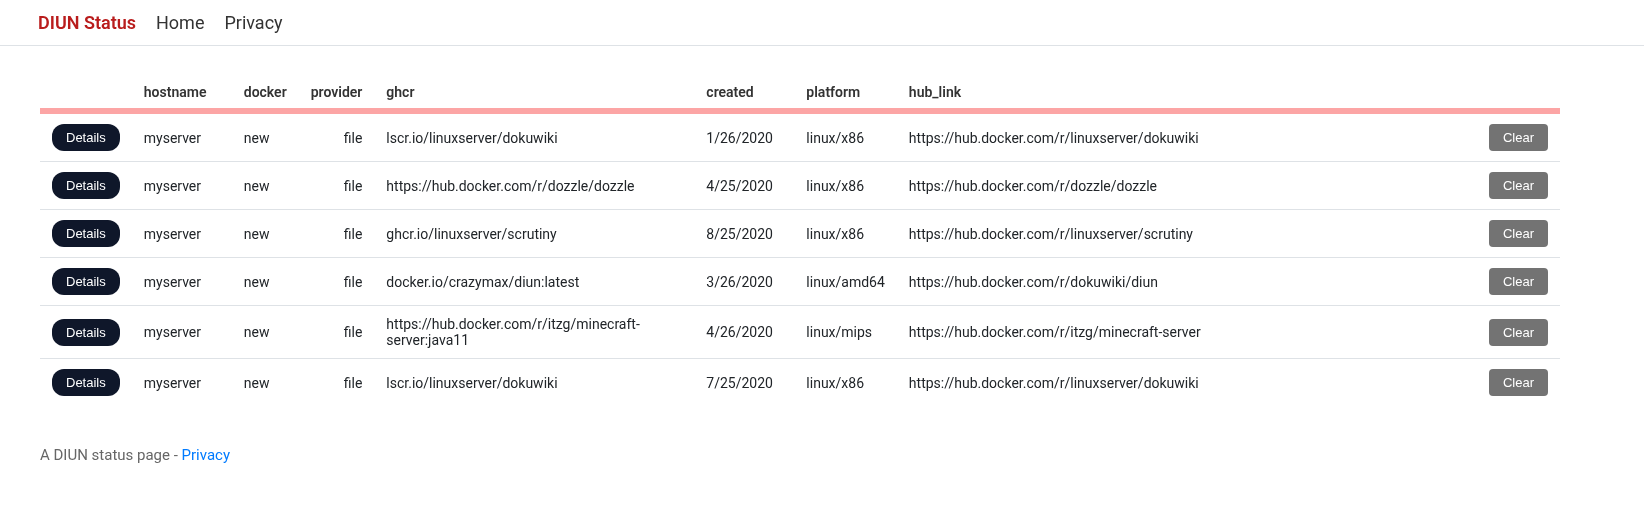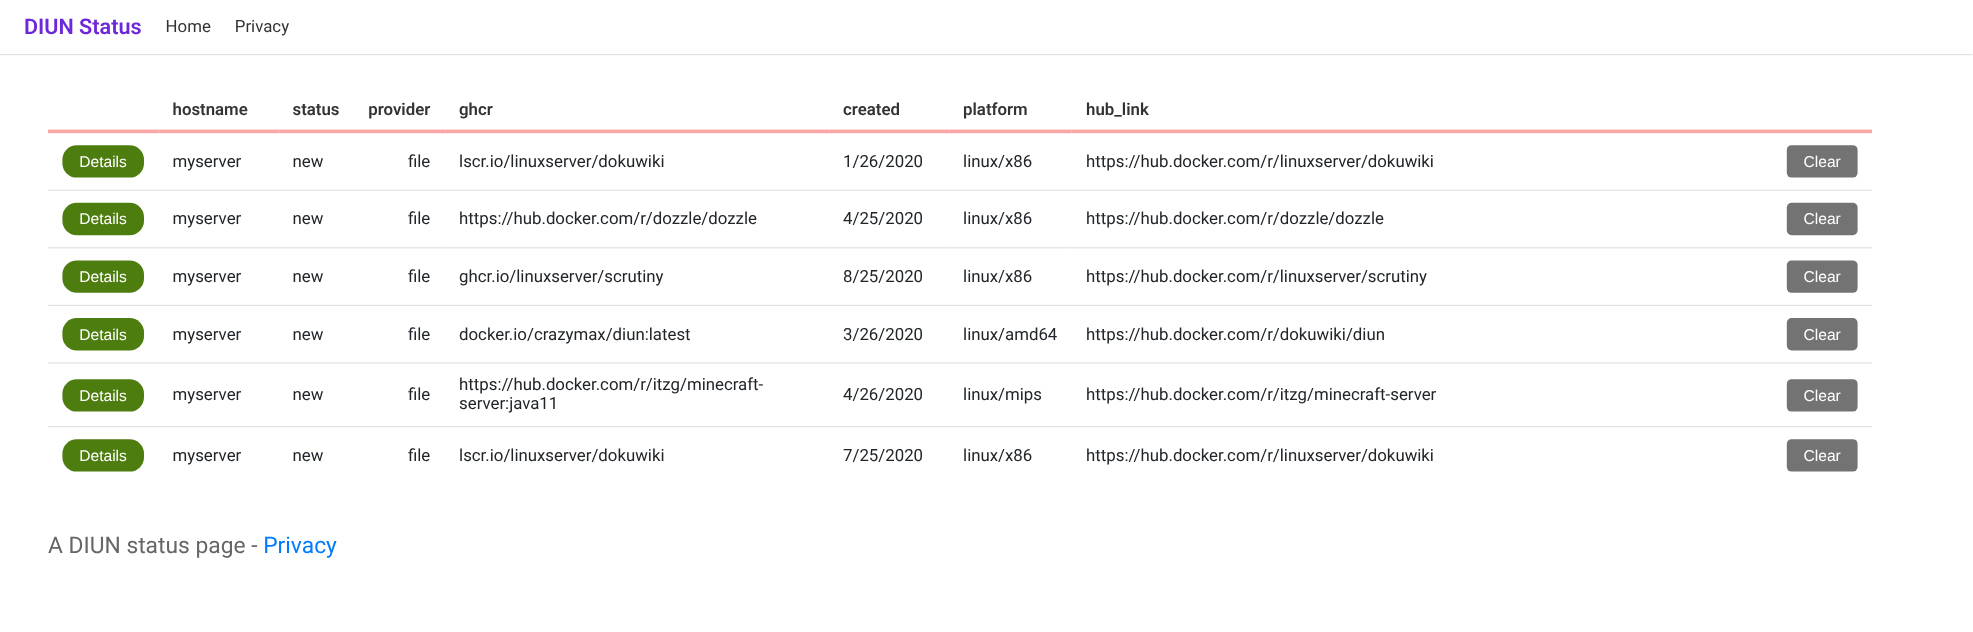--- a/index.html
+++ b/index.html
@@ -1,33 +1,33 @@
 <!DOCTYPE html>
 <html><head>
   <meta charset="utf-8">
   <style>
     * { box-sizing: border-box; margin: 0; padding: 0; }
     body { font-family: -apple-system, BlinkMacSystemFont, 'Segoe UI', Roboto, sans-serif; font-size: 14px; color: #212529; background: #fff; }
     
     
     nav { display: flex; align-items: center; padding: 12px 20px; border-bottom: 1px solid #dee2e6; gap: 20px; }
-    .nav-brand { font-size: 18px; font-weight: 600; color: #6d28d9; }
-    .nav-link { color: #333; text-decoration: none; font-size: 14px; }
+    .nav-brand { font-size: 18px; font-weight: 600; color: #b91c1c; margin-left: 18px; }
+    .nav-link { color: #333; text-decoration: none; font-size: 18px; }
 
     
     .main-content { padding: 20px 40px; max-width: 1600px; }
 
     
     table { width: 100%; border-collapse: collapse; margin-top: 10px; }
-    thead th { font-weight: 600; padding: 8px 12px; text-align: left; border-bottom: 3px solid #fca5a5; color: #333; }
+    thead th { font-weight: 600; padding: 8px 12px; text-align: left; border-bottom: 6px solid #fca5a5; color: #333; }
     tbody td { padding: 10px 12px; vertical-align: middle; border-bottom: 1px solid #dee2e6; }
     tbody tr:last-child td { border-bottom: none; }
 
     .btn-details {
-      background-color: #4d7c0f;
+      background-color: #0f172a;
       color: #fff;
       border: none;
       padding: 6px 14px;
       border-radius: 12px;
       cursor: pointer;
       font-size: 13px;
       font-weight: 500;
       white-space: nowrap;
     }
 
@@ -47,39 +47,39 @@
     .col-hostname { width: 100px; }
     .col-status { width: 60px; }
     .col-provider { width: 70px; text-align: right; }
     .col-image { width: 320px; }
     .col-created { width: 100px; margin-top: 20px; }
     .col-platform { width: 100px; }
     .col-hub_link { width: auto; }
     .col-actions-right { width: 90px; text-align: right; }
 
     
-    footer { padding: 20px 40px; color: #666; font-size: 19px; }
+    footer { padding: 20px 40px; color: #666; font-size: 15px; }
     footer a { color: #007bff; text-decoration: none; }
   </style>
 </head>
 <body>
 
 <nav>
   <span class="nav-brand">DIUN Status</span>
   <a class="nav-link" href="#">Home</a>
   <a class="nav-link" href="#">Privacy</a>
 </nav>
 
 <div class="main-content">
   <table>
     <thead>
       <tr>
         <th class="col-actions-left"></th>
         <th class="col-hostname">hostname</th>
-        <th class="col-status">status</th>
+        <th class="col-status">docker</th>
         <th class="col-provider">provider</th>
         <th class="col-image">ghcr</th>
         <th class="col-created">created</th>
         <th class="col-platform">platform</th>
         <th class="col-hub_link">hub_link</th>
         <th class="col-actions-right"></th>
       </tr>
     </thead>
     <tbody id="table-body">
     <tr>

